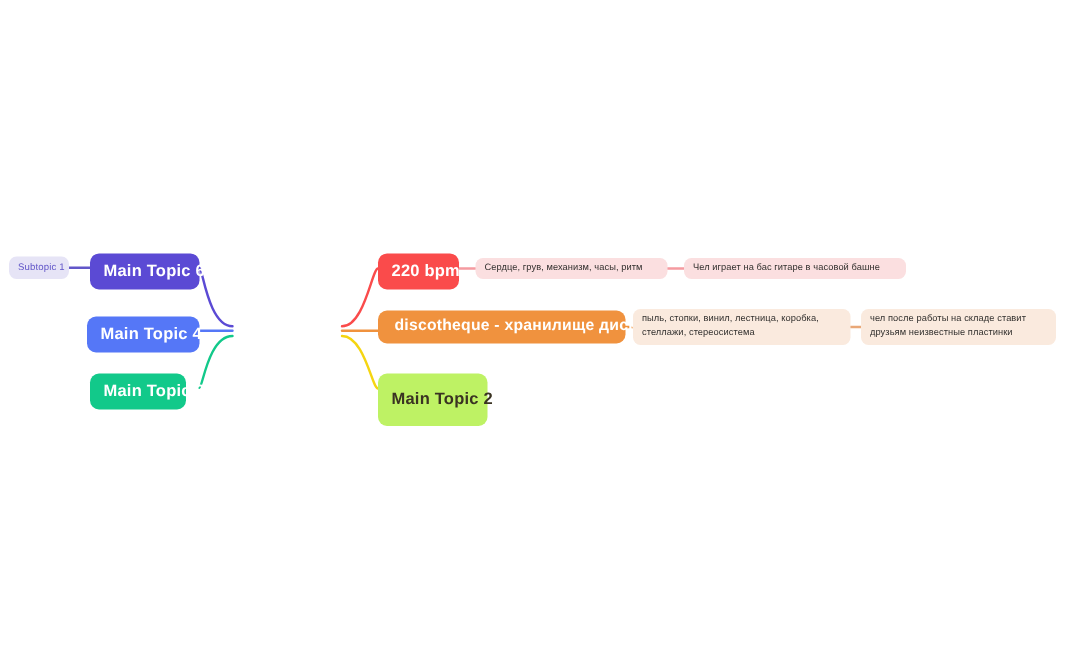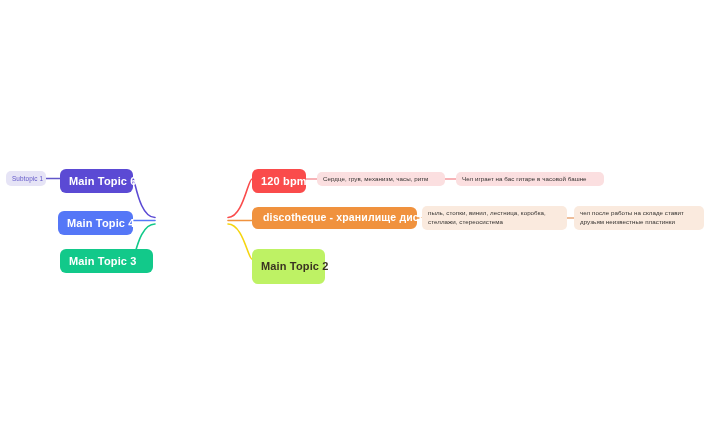--- a/index.html
+++ b/index.html
@@ -113,27 +113,27 @@
   </div>
 
   <div class="node node-main" style="left: 60px; top: 169px; width: 73px; height: 19px; background: rgb(91, 74, 212); color: rgb(255, 255, 255);">
     <span>Main Topic 6</span>
   </div>
 
   <div class="node node-main" style="left: 58px; top: 211px; width: 75px; height: 19px; background: rgb(85, 119, 247); color: rgb(255, 255, 255); text-align: center;">
     <span>Main Topic 4</span>
   </div>
 
-  <div class="node node-main" style="left: 60px; top: 249px; width: 93px; height: 19px; background: rgb(18, 201, 138); color: rgb(255, 255, 255);">
+  <div class="node node-main" style="left: 60px; top: 249px; width: 64px; height: 19px; background: rgb(18, 201, 138); color: rgb(255, 255, 255);">
     <span>Main Topic 3</span>
   </div>
 
 
   <div class="node node-main" style="left: 252px; top: 169px; width: 54px; height: 20px; background: rgb(250, 75, 75); color: rgb(255, 255, 255);">
-    <span>120 bpm</span>
+    <span>220 bpm</span>
   </div>
 
   <div class="node node-soft" style="left: 317px; top: 172px; width: 128px; height: 14px; background: rgb(251, 223, 224); color: rgb(51, 49, 47);">
     <span>Сердце, грув, механизм, часы, ритм</span>
   </div>
 
   <div class="node node-soft" style="left: 456px; top: 172px; width: 148px; height: 14px; background: rgb(251, 223, 224); color: rgb(51, 49, 47);">
     <span>Чел играет на бас гитаре в часовой башне</span>
   </div>
 

